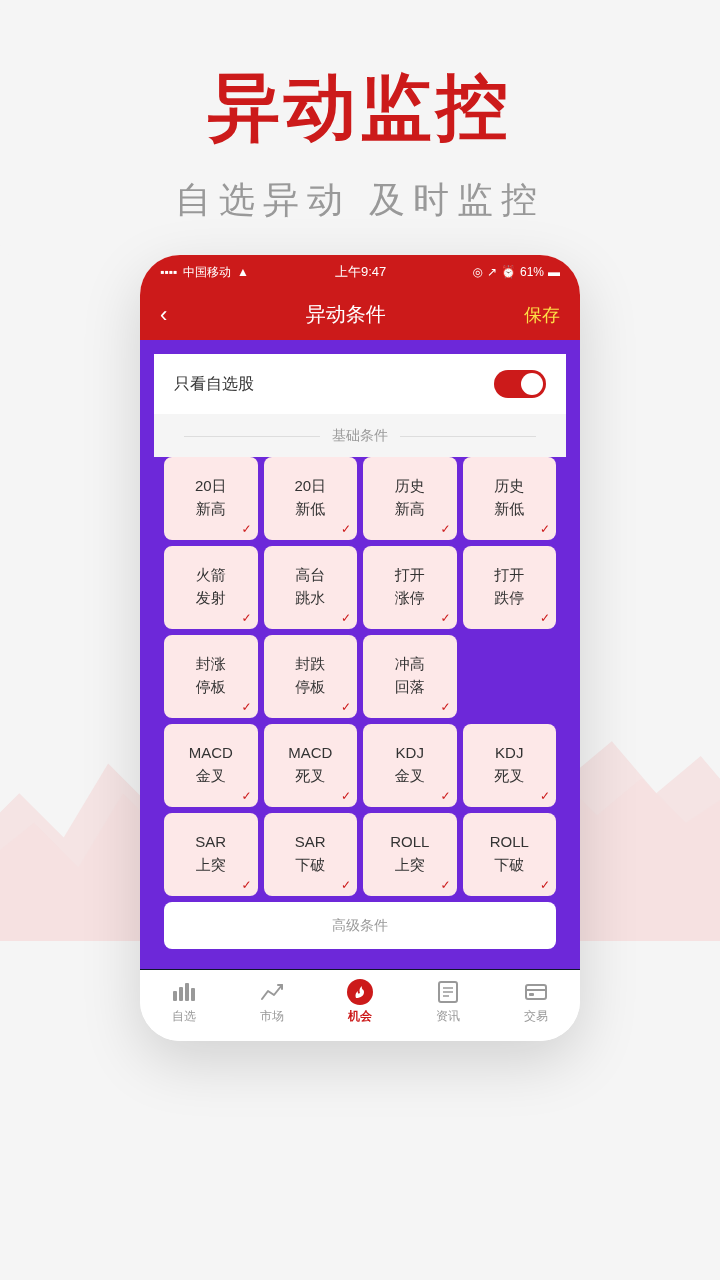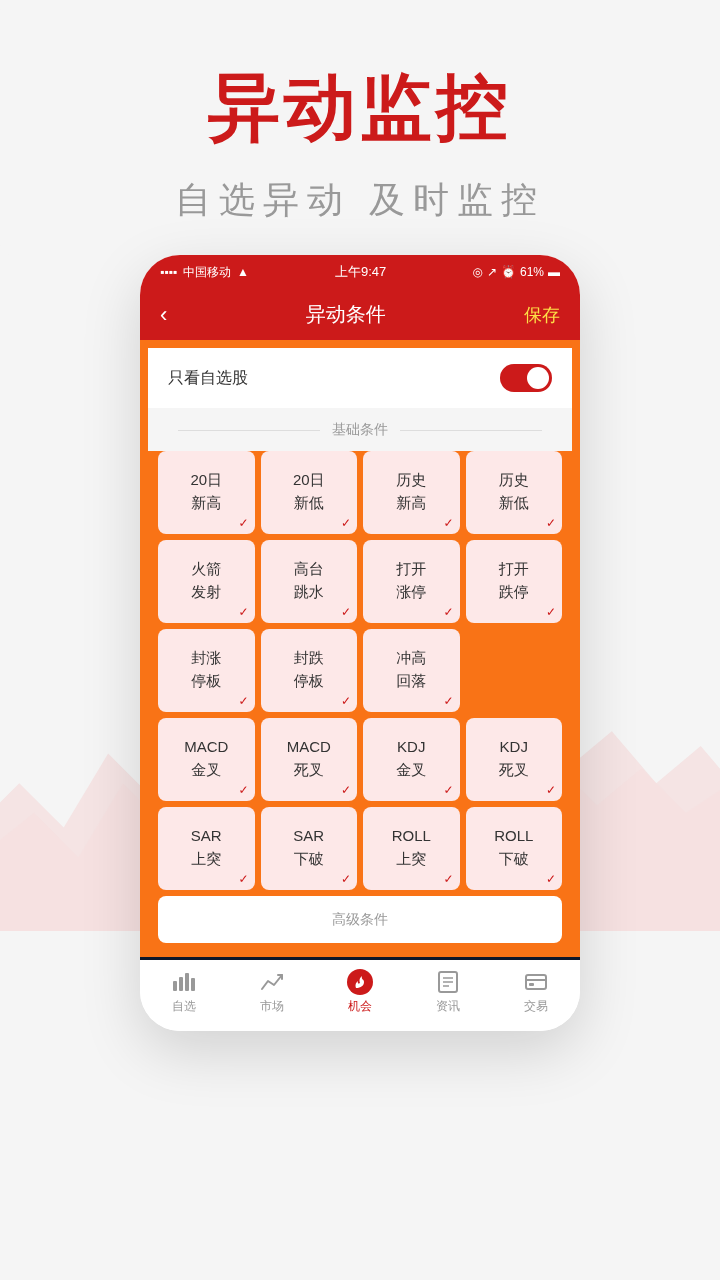--- a/index.html
+++ b/index.html
@@ -85,22 +85,22 @@
       font-weight: 500;
     }
     .nav-save {
       color: #fde047;
       font-size: 18px;
       cursor: pointer;
     }
 
     
     .content {
-      background: #f97316;
-      padding: 8px;
+      background: #6d28d9;
+      padding: 14px;
     }
 
     
     .toggle-row {
       background: #fff;
       padding: 16px 20px;
       display: flex;
       justify-content: space-between;
       align-items: center;
       margin-bottom: 0;
@@ -198,21 +198,21 @@
       text-align: center;
     }
     .advanced-label {
       font-size: 14px;
       color: #999;
     }
 
     
     .tab-bar {
       background: #fff;
-      border-top: 3px solid #0f172a;
+      border-top: 1px solid #0f172a;
       display: flex;
       justify-content: space-around;
       align-items: center;
       padding: 10px 0 16px;
       position: relative;
     }
     .tab-item {
       display: flex;
       flex-direction: column;
       align-items: center;
@@ -226,20 +226,21 @@
       display: flex;
       align-items: center;
       justify-content: center;
     }
     .tab-label {
       font-size: 12px;
       color: #999;
     }
     .tab-label.active {
       color: #cc1a1a;
+      font-weight: bold;
     }
 
     
     .mountain-bg {
       position: absolute;
       bottom: 100px;
       left: -40px;
       right: -40px;
       z-index: 1;
       opacity: 0.4;

